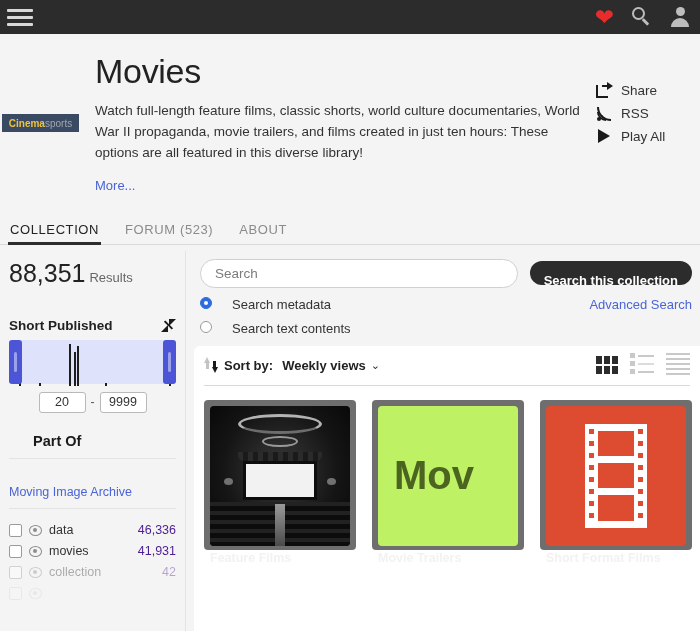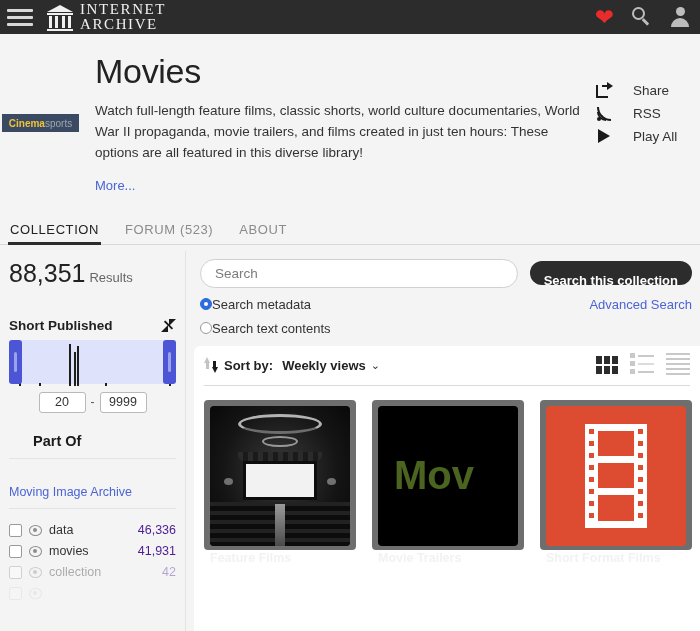--- a/index.html
+++ b/index.html
@@ -67,21 +67,21 @@
   .thumb-logo .b { color: #9fa6b0; font-weight: normal; }
   .hero-body { margin-left: 95px; padding-right: 105px; }
   .hero-title {
     font-size: 34px; font-weight: normal; color: #222; letter-spacing: -0.3px;
   }
   .hero-desc { font-size: 13.5px; color: #333; line-height: 1.55; margin-top: 10px; }
   .more-link { display: inline-block; margin-top: 14px; font-size: 13px; color: #4b64d6; cursor: pointer; }
 
   .hero-actions { position: absolute; right: 8px; top: 48px; width: 96px; }
   .act-row {
-    display: flex; align-items: center; gap: 20px;
+    display: flex; align-items: center; gap: 8px;
     margin-bottom: 7px; cursor: pointer;
   }
   .act-row span.lbl { font-size: 13.5px; color: #333; }
   .ic-box { width: 17px; height: 16px; position: relative; flex: none; }
   .share-ic .sq {
     position: absolute; left: 0; bottom: 0; width: 12px; height: 10px;
     border: 2px solid #1a1a1a; border-top: none; border-right: none;
   }
   .share-ic .sq2 {
     position: absolute; left: 0; top: 3px; width: 2px; height: 4px; background: #1a1a1a;
@@ -209,21 +209,21 @@
     flex: 1; height: 29px; border: 1px solid #d0d0d0; border-radius: 16px;
     background: #fff; padding: 0 14px; font-size: 13.5px; color: #333;
     font-family: "Liberation Sans", sans-serif; outline: none;
   }
   .search-input::placeholder { color: #7c7c7c; }
   .search-btn {
     height: 15px; padding: 12px 14px; border-radius: 16px; border: none;
     background: #2c2c2c; color: #fff; font-size: 13px; font-weight: bold;
     cursor: pointer; font-family: "Liberation Sans", sans-serif; white-space: nowrap;
   }
-  .radio-line { margin-top: 9px; display: flex; align-items: center; gap: 0; }
+  .radio-line { margin-top: 9px; display: flex; align-items: flex-start; gap: 20px; }
   .radio {
     width: 12px; height: 12px; border-radius: 50%; border: 1.4px solid #9a9a9a;
     background: #fff; position: relative; flex: none;
   }
   .radio.on { border-color: #2d6cdf; background: #2d6cdf; }
   .radio.on::after {
     content: ""; position: absolute; left: 3px; top: 3px;
     width: 4px; height: 4px; border-radius: 50%; background: #fff;
   }
   .radio-lbl { font-size: 13px; color: #333; }
@@ -305,21 +305,21 @@
     background: repeating-linear-gradient(to bottom, #222 0 4px, #0c0c0c 4px 9px);
   }
   .img-theater .glowL, .img-theater .glowR {
     position: absolute; top: 72px; width: 9px; height: 7px;
     background: #8f8f8f; border-radius: 50%; opacity: 0.75;
   }
   .img-theater .glowL { left: 14px; }
   .img-theater .glowR { right: 14px; }
 
   
-  .img-trailer { background: #000000; display: flex; flex-direction: column; justify-content: center; overflow: hidden; }
+  .img-trailer { background: #bef264; display: flex; flex-direction: column; justify-content: center; overflow: hidden; }
   .img-trailer span {
     font-size: 40px; font-weight: bold; color: #4b6420;
     font-family: "Liberation Sans", sans-serif; line-height: 1.02; white-space: nowrap;
   }
   .img-trailer .l1 { margin-left: 16px; }
   .img-trailer .l2 { margin-left: -8px; }
 
   
   .img-film { background: #dd4b31; display: flex; align-items: center; justify-content: center; }
   .strip { width: 62px; height: 104px; position: relative; }
@@ -343,37 +343,20 @@
   .card-stats div { font-size: 12.5px; color: #fff; line-height: 1.35; }
 </style>
 </head>
 <body>
 
 <div class="topnav">
   <div class="hamburger">
     <span></span>
       <span></span>
       <span></span>
-  </div>
-  <div class="ia-logo">
-    <div class="ia-bank">
-      <div class="roof"></div>
-        <div class="base"></div>
-      <div class="cols">
-          <i></i>
-          <i></i>
-          <i></i>
-          <i></i>
-        </div>
-      <div class="foot"></div>
-    </div>
-    <div class="ia-words">
-      <div>INTERNET</div>
-      <div>ARCHIVE</div>
-    </div>
   </div>
   <div class="nav-right">
     <div class="heart-ic">❤</div>
     <div class="search-ic">
       <div class="ring"></div>
         <div class="stick"></div>
     </div>
     <div class="user-ic">
       <div class="head"></div>
         <div class="body"></div>

